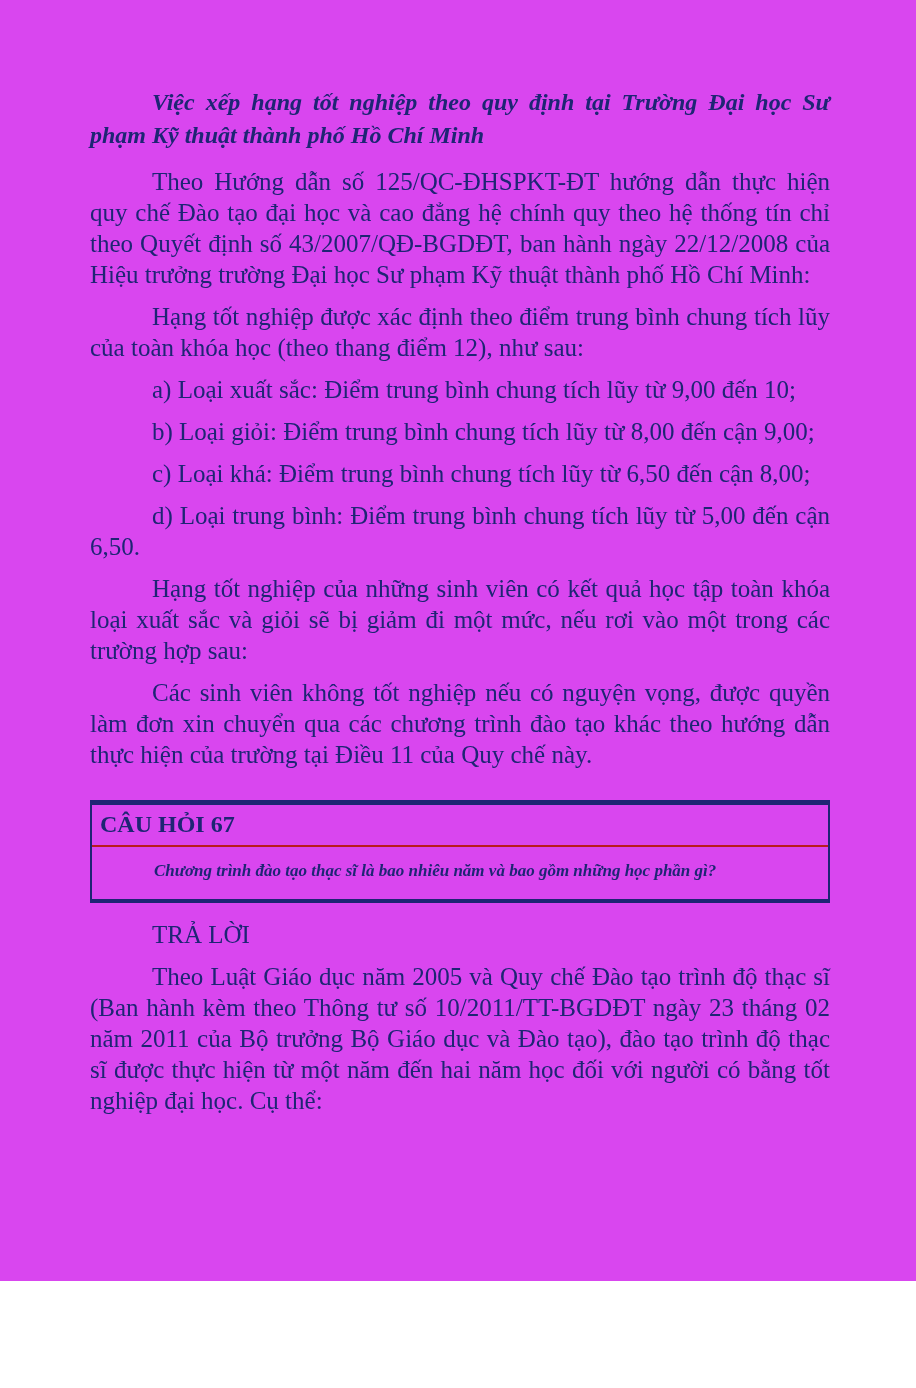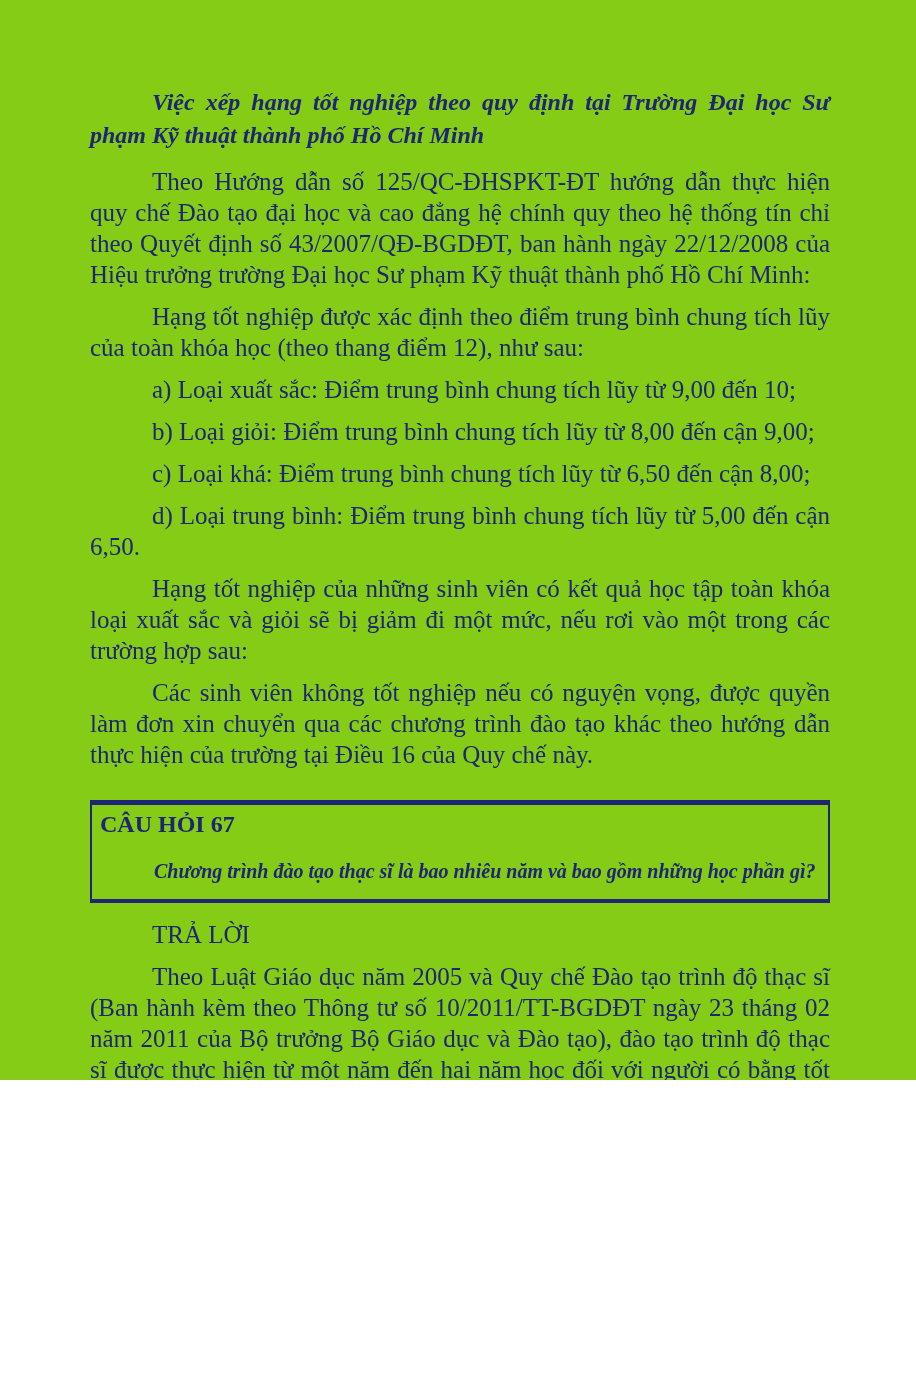--- a/index.html
+++ b/index.html
@@ -3,22 +3,22 @@
 <meta charset="utf-8">
 <style>
   html, body {
     margin: 0;
     padding: 0;
     background: #ffffff;
   }
   .page {
     position: relative;
     width: 916px;
-    height: 1080px;
-    background: #84cc16;
+    height: 1281px;
+    background: #d946ef;
     box-sizing: border-box;
     padding: 86px 86px 0 90px;
     font-family: "Liberation Serif", "DejaVu Serif", serif;
     color: #1e2574;
     overflow: hidden;
   }
   .doc p {
     margin: 0 0 11px 0;
     font-size: 25px;
     line-height: 31px;
@@ -36,26 +36,26 @@
     border: 2px solid #1e2574;
     border-top-width: 5px;
     border-bottom-width: 4px;
     margin: 30px 0 16px 0;
   }
   .question-box .q-label {
     font-weight: bold;
     font-size: 24px;
     line-height: 30px;
     padding: 4px 10px 6px 8px;
-    border-bottom: 2px solid #84cc16;
+    border-bottom: 2px solid #b91c1c;
   }
   .question-box .q-text {
     font-weight: bold;
     font-style: italic;
-    font-size: 20px;
+    font-size: 17px;
     line-height: 32px;
     text-align: justify;
     text-indent: 54px;
     margin: 8px 10px 12px 8px;
   }
   .answer-label {
     font-size: 24px;
     line-height: 31px;
     margin: 0 0 14px 0;
     text-indent: 0;
@@ -77,21 +77,21 @@
 
     <p class="section-title">Việc xếp hạng tốt nghiệp theo quy định tại Trường Đại học Sư phạm Kỹ thuật thành phố Hồ Chí Minh</p>
 
     <p>Theo Hướng dẫn số 125/QC-ĐHSPKT-ĐT hướng dẫn thực hiện quy chế Đào tạo đại học và cao đẳng hệ chính quy theo hệ thống tín chỉ theo Quyết định số 43/2007/QĐ-BGDĐT, ban hành ngày 22/12/2008 của Hiệu trưởng trường Đại học Sư phạm Kỹ thuật thành phố Hồ Chí Minh:</p>
     <p>Hạng tốt nghiệp được xác định theo điểm trung bình chung tích lũy của toàn khóa học (theo thang điểm 12), như sau:</p>
     <p>a) Loại xuất sắc: Điểm trung bình chung tích lũy từ 9,00 đến 10;</p>
     <p>b) Loại giỏi: Điểm trung bình chung tích lũy từ 8,00 đến cận 9,00;</p>
     <p>c) Loại khá: Điểm trung bình chung tích lũy từ 6,50 đến cận 8,00;</p>
     <p>d) Loại trung bình: Điểm trung bình chung tích lũy từ 5,00 đến cận 6,50.</p>
     <p>Hạng tốt nghiệp của những sinh viên có kết quả học tập toàn khóa loại xuất sắc và giỏi sẽ bị giảm đi một mức, nếu rơi vào một trong các trường hợp sau:</p>
-    <p>Các sinh viên không tốt nghiệp nếu có nguyện vọng, được quyền làm đơn xin chuyển qua các chương trình đào tạo khác theo hướng dẫn thực hiện của trường tại Điều 16 của Quy chế này.</p>
+    <p>Các sinh viên không tốt nghiệp nếu có nguyện vọng, được quyền làm đơn xin chuyển qua các chương trình đào tạo khác theo hướng dẫn thực hiện của trường tại Điều 11 của Quy chế này.</p>
 
     <div class="question-box">
       <div class="q-label">CÂU HỎI 67</div>
       <p class="q-text">Chương trình đào tạo thạc sĩ là bao nhiêu năm và bao gồm những học phần gì?</p>
     </div>
 
     <p class="answer-label">TRẢ LỜI</p>
 
     <p>Theo Luật Giáo dục năm 2005 và Quy chế Đào tạo trình độ thạc sĩ (Ban hành kèm theo Thông tư số 10/2011/TT-BGDĐT ngày 23 tháng 02 năm 2011 của Bộ trưởng Bộ Giáo dục và Đào tạo), đào tạo trình độ thạc sĩ được thực hiện từ một năm đến hai năm học đối với người có bằng tốt nghiệp đại học. Cụ thể:</p>
 

